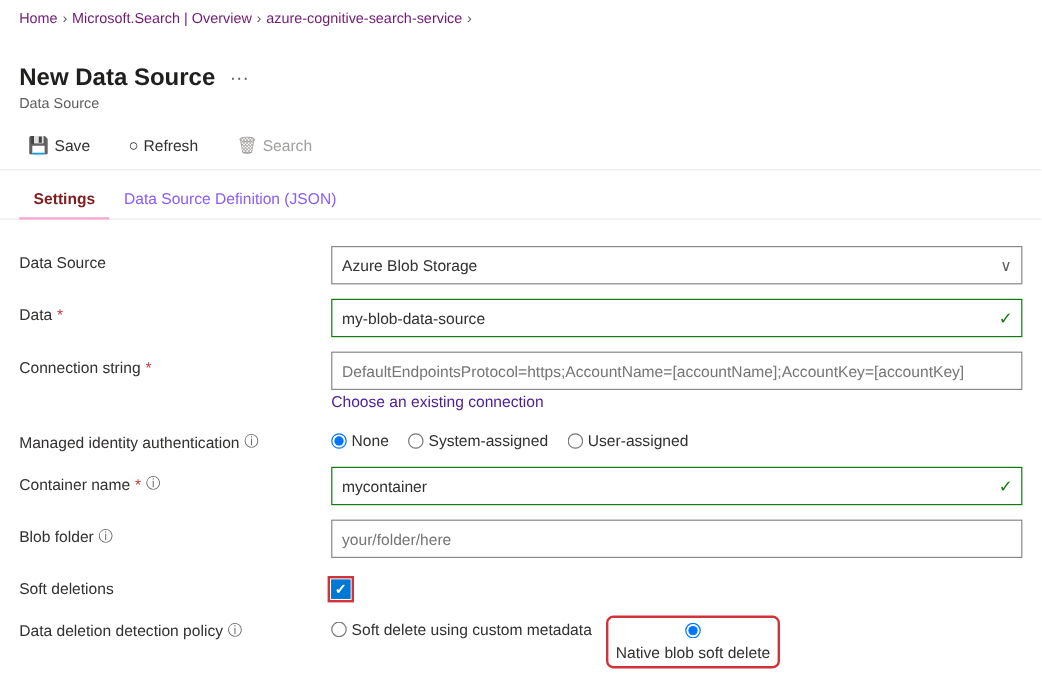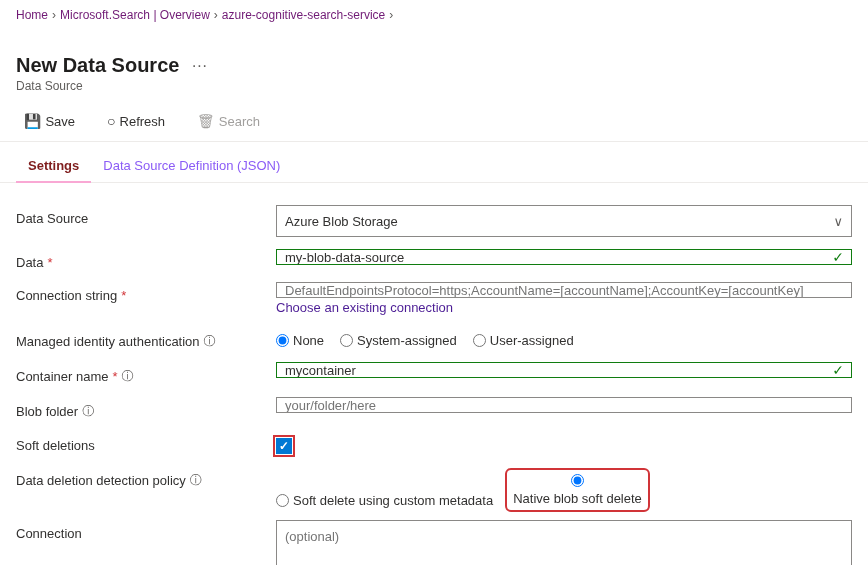--- a/index.html
+++ b/index.html
@@ -26,29 +26,29 @@
     .form-section { padding: 16px 16px; }
     .form-row { display: flex; align-items: flex-start; padding: 6px 0; min-height: 32px; }
     .form-label { width: 260px; min-width: 260px; font-size: 13px; color: #323130; padding-top: 6px; display: flex; align-items: center; gap: 4px; }
     .form-label .required { color: #d13438; }
     .form-label .info-icon { color: #605e5c; font-size: 12px; cursor: pointer; }
     .form-control { flex: 1; }
 
     .select-box { width: 100%; border: 1px solid #8a8886; padding: 5px 8px; font-size: 13px; background: #fff; display: flex; align-items: center; justify-content: space-between; cursor: pointer; height: 32px; }
     .select-box .chevron { color: #605e5c; }
 
-    input[type="text"] { width: 100%; border: 1px solid #8a8886; padding: 5px 8px; font-size: 13px; height: 16px; outline: none; color: #323130; }
+    input[type="text"] { width: 100%; border: 1px solid #8a8886; padding: 5px 8px; font-size: 13px; height: 32px; outline: none; color: #323130; }
     input[type="text"].has-check { border-color: #107c10; }
 
     .input-wrapper { position: relative; }
     .input-check { position: absolute; right: 8px; top: 50%; transform: translateY(-50%); color: #107c10; font-size: 14px; }
 
     .choose-connection { color: #4c1d95; font-size: 13px; cursor: pointer; text-decoration: none; display: block; margin-top: 2px; }
 
-    .radio-group { display: flex; align-items: flex-end; gap: 16px; padding-top: 6px; }
+    .radio-group { display: flex; align-items: flex-start; gap: 16px; padding-top: 6px; }
     .radio-item { display: flex; align-items: center; gap: 4px; cursor: pointer; }
     .radio-item input[type="radio"] { cursor: pointer; }
 
     .checkbox-wrapper { display: flex; align-items: center; padding-top: 6px; }
     .custom-checkbox { width: 16px; height: 16px; border: 2px solid #0078d4; background: #0078d4; display: flex; align-items: center; justify-content: center; cursor: pointer; outline: 2px solid #d13438; outline-offset: 1px; }
     .custom-checkbox .check-mark { color: #fff; font-size: 12px; font-weight: bold; }
 
     .radio-highlighted { outline: 2px solid #d13438; outline-offset: 2px; border-radius: 2px; padding: 2px 4px; display: inline-flex; align-items: center; gap: 4px; flex-direction: column; }
 
     .description-box { width: 100%; border: 1px solid #8a8886; padding: 8px; font-size: 13px; height: 100px; resize: none; color: #a19f9d; outline: none; font-family: inherit; }

